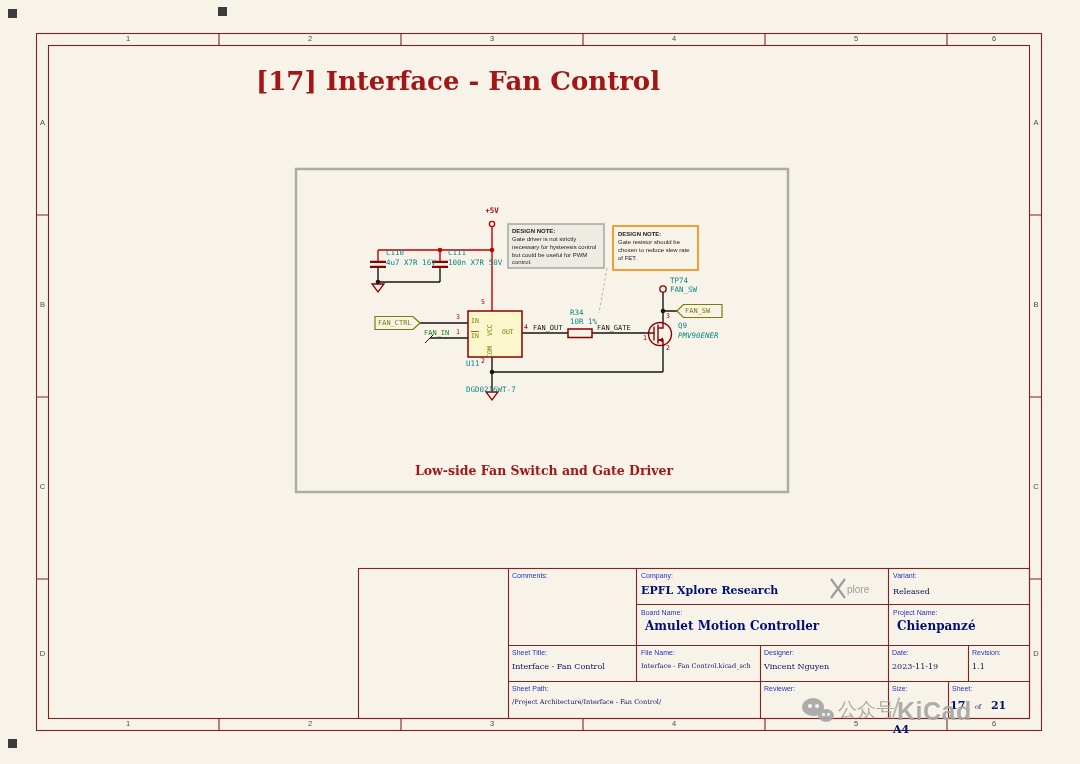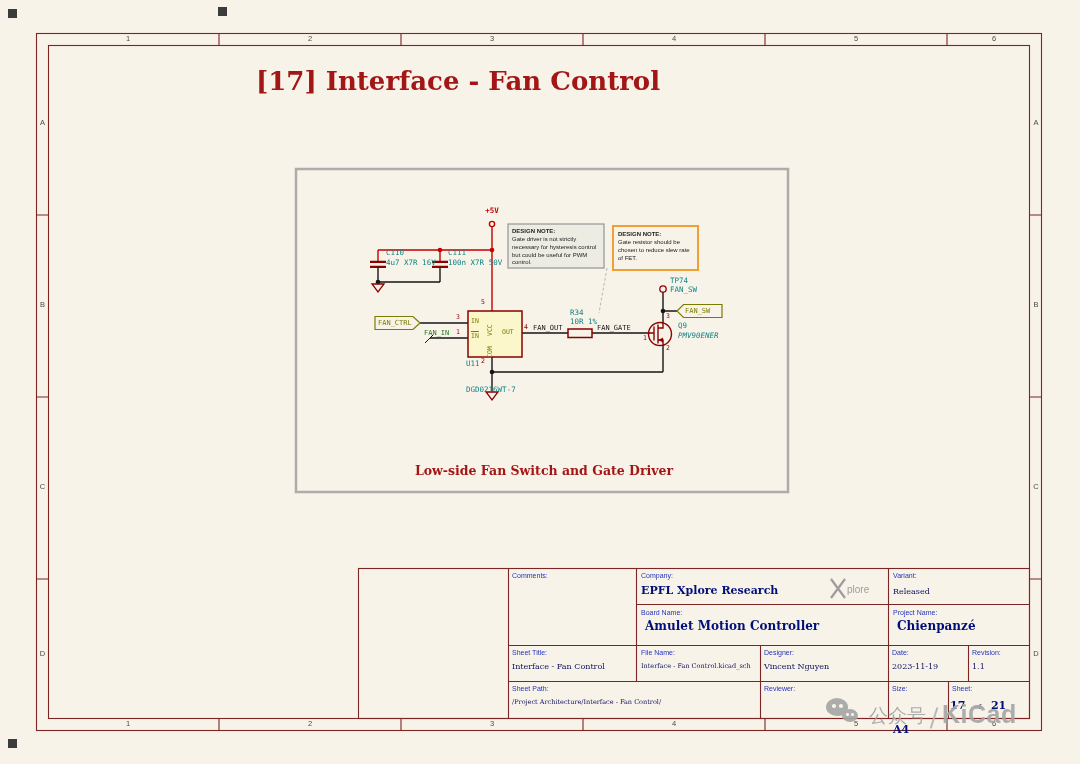--- a/index.html
+++ b/index.html
@@ -30,21 +30,21 @@
   .tbl{color:#2533bb;font-size:7px;font-family:"Liberation Sans",sans-serif;}
   .tbv{color:#0d1060;font-size:8px;font-family:"DejaVu Serif","Liberation Serif",serif;}
   .tbv-sm{font-size:6.5px;}
   .tbv-big{color:#001078;font-weight:bold;font-size:12px;font-family:"DejaVu Serif","Liberation Serif",serif;}
   .tbv-co{color:#001078;font-weight:bold;font-size:11px;font-family:"DejaVu Serif","Liberation Serif",serif;}
   .tbv-size{color:#001078;font-weight:bold;font-size:11px;font-family:"DejaVu Serif","Liberation Serif",serif;}
   .sheetnum{color:#001078;font-weight:bold;font-size:11px;font-family:"DejaVu Serif","Liberation Serif",serif;}
   .sheetof{color:#0d1060;font-size:6.5px;font-family:"DejaVu Serif",serif;}
   .logo-plore{color:#9c9c9c;font-size:10px;font-family:"Liberation Sans",sans-serif;}
 
-  .watermark{position:absolute;left:826px;top:697px;z-index:3;display:flex;align-items:flex-end;gap:7px;opacity:.92;}
+  .watermark{position:absolute;left:802px;top:697px;z-index:3;display:flex;align-items:flex-start;opacity:.92;}
   .wm-cn{color:#a6a6a6;font-size:19px;font-family:"Liberation Sans",sans-serif;}
   .wm-brand{color:#a6a6a6;font-size:25px;font-weight:600;letter-spacing:.5px;font-family:"Liberation Sans",sans-serif;}
   .wm-div{width:2px;height:22px;background:#b3b3b3;transform:rotate(18deg);}
   .wm-icon{position:relative;width:36px;height:32px;}
   .wm-icon .b1{position:absolute;left:0;top:1px;width:22px;height:18px;background:#a6a6a6;border-radius:50% 50% 45% 50%;}
   .wm-icon .b2{position:absolute;left:16px;top:12px;width:16px;height:13px;background:#a6a6a6;border-radius:50%;}
   .wm-icon .d{position:absolute;background:#f8f3e9;border-radius:50%;}
 </style>
 </head>
 <body>

